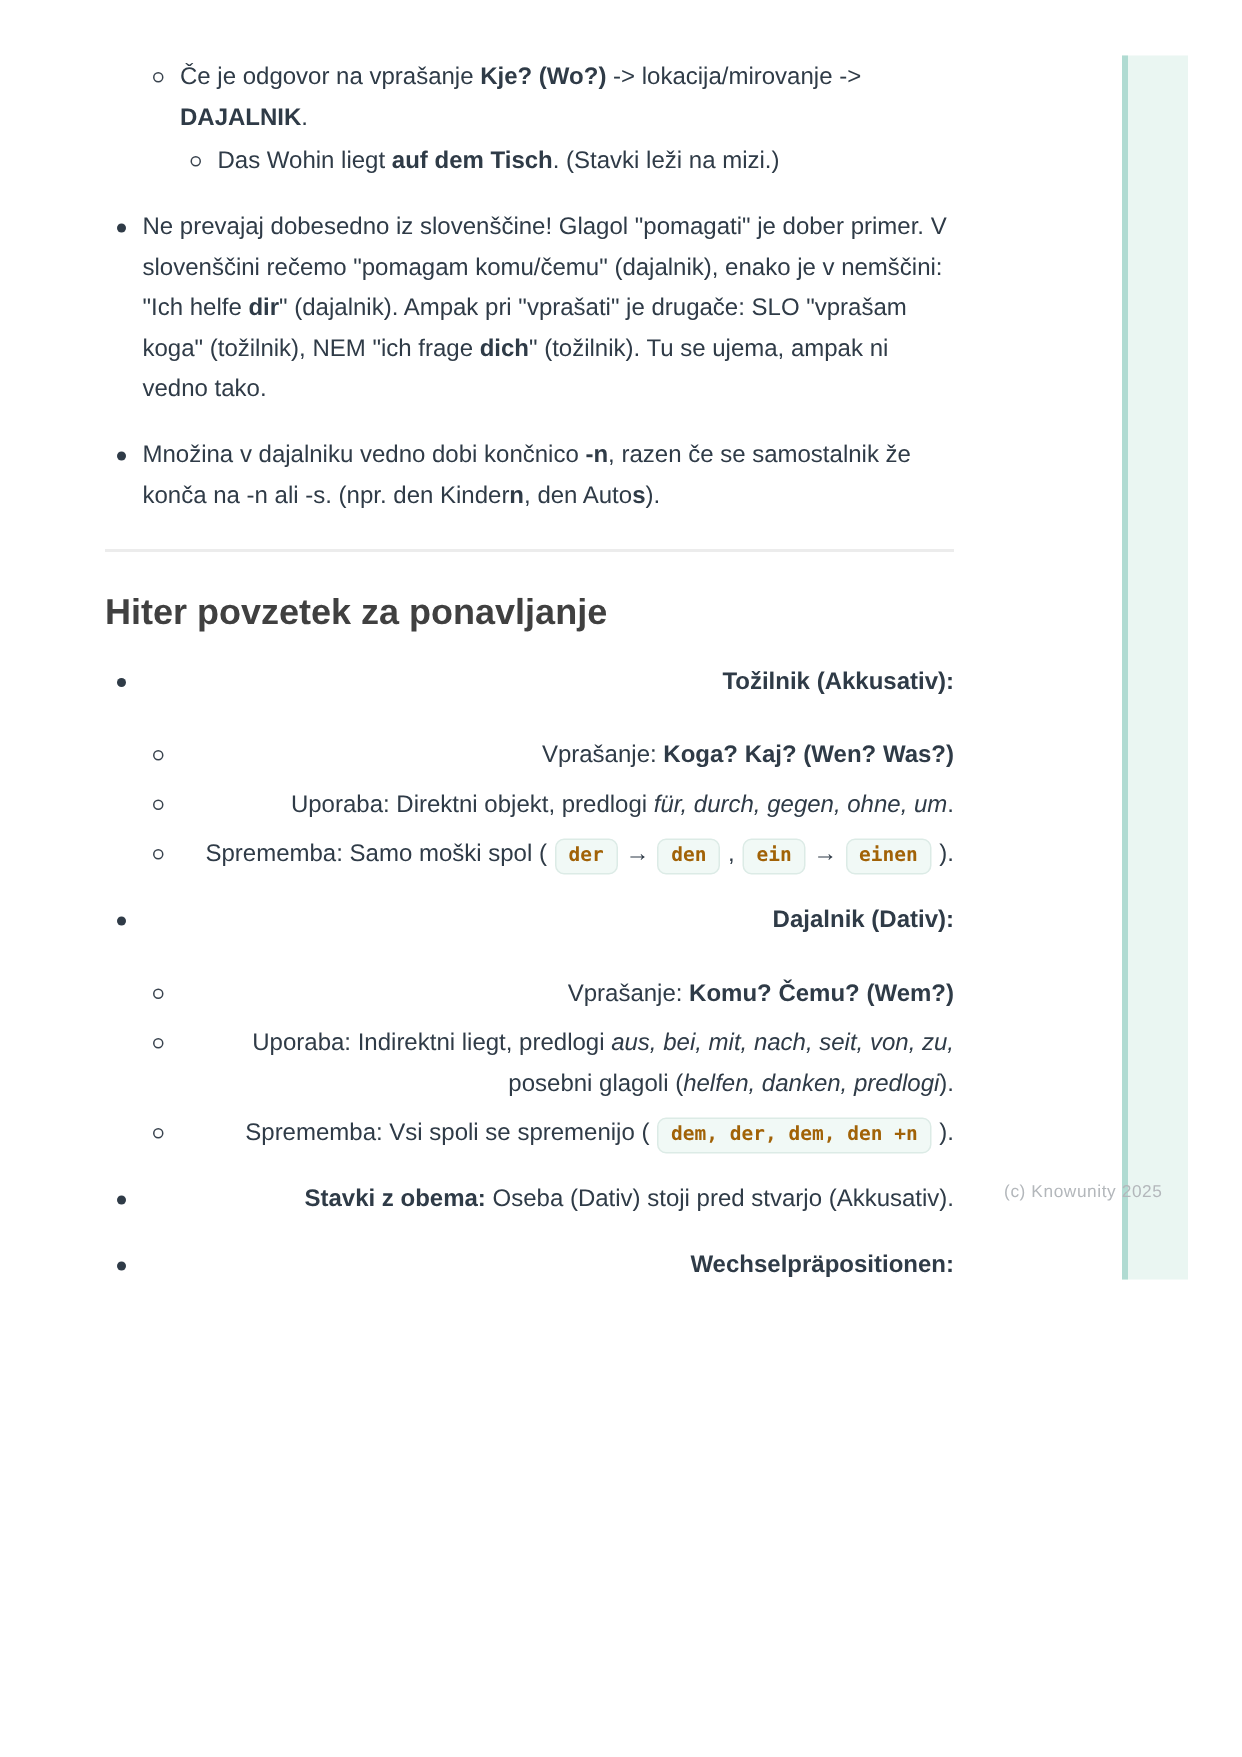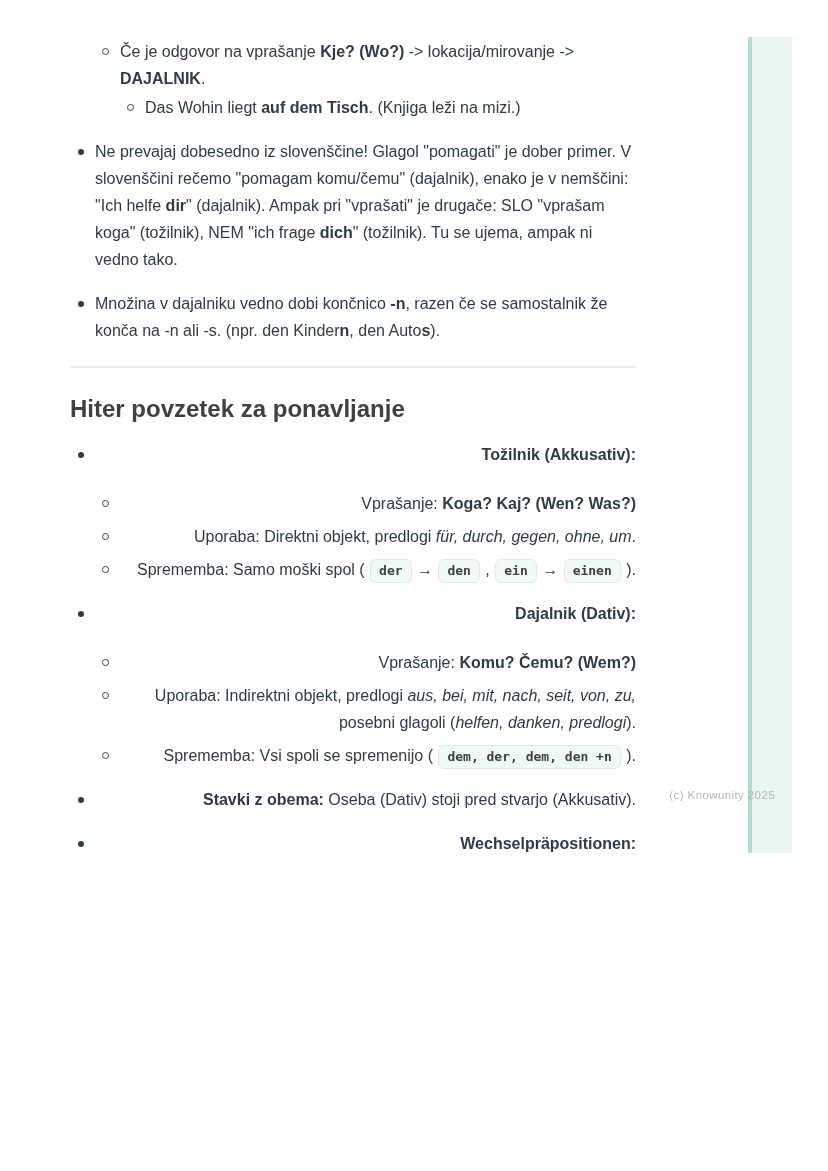--- a/index.html
+++ b/index.html
@@ -59,21 +59,21 @@
   .sub > li { margin-top: 6px; }
   .b  { font-weight: bold; }
   .i  { font-style: italic; }
   .bi { font-weight: bold; font-style: italic; }
   .code {
     display: inline-block;
     font-family: "DejaVu Sans Mono", monospace;
     font-size: 13px;
     font-weight: bold;
     line-height: 17px;
-    color: #404040;
+    color: #a16207;
     background: #f1f9f6;
     border: 1px solid #dcebe6;
     border-radius: 6px;
     padding: 2px 8px 3px;
     margin: 0 1px;
     white-space: nowrap;
   }
   .divider {
     border: none;
     border-top: 2px solid #ececec;
@@ -103,21 +103,21 @@
 <div class="page">
   <div class="side-highlight"></div>
 
   <main class="content">
 
     <ul class="lvl2 indent1">
       <li>
         <span>Če je odgovor na vprašanje </span><span class="b">Kje? (Wo?)</span><span> -&gt; lokacija/mirovanje -&gt; </span><span class="b">DAJALNIK</span><span>.</span>
         <ul class="lvl2 nested">
           <li>
-            <span>Das Wohin liegt </span><span class="b">auf dem Tisch</span><span>. (Knjiga leži na mizi.)</span>
+            <span>Das Wohin liegt </span><span class="b">auf dem Tisch</span><span>. (Stavki leži na mizi.)</span>
           </li>
         </ul>
       </li>
     </ul>
 
     <ul class="lvl1">
       <li>
         <span>Ne prevajaj dobesedno iz slovenščine! Glagol "pomagati" je dober primer. V slovenščini rečemo "pomagam komu/čemu" (dajalnik), enako je v nemščini: "Ich helfe </span><span class="b">dir</span><span>" (dajalnik). Ampak pri "vprašati" je drugače: SLO "vprašam koga" (tožilnik), NEM "ich frage </span><span class="b">dich</span><span>" (tožilnik). Tu se ujema, ampak ni vedno tako.</span>
       </li>
       <li>
@@ -146,21 +146,21 @@
         </ul>
       </li>
 
       <li>
         <span class="b">Dajalnik (Dativ):</span>
         <ul class="lvl2 sub">
           <li>
             <span>Vprašanje: </span><span class="b">Komu? Čemu? (Wem?)</span>
           </li>
           <li>
-            <span>Uporaba: Indirektni objekt, predlogi </span><span class="i">aus, bei, mit, nach, seit, von, zu,</span><span> posebni glagoli (</span><span class="i">helfen, danken, predlogi</span><span>).</span>
+            <span>Uporaba: Indirektni liegt, predlogi </span><span class="i">aus, bei, mit, nach, seit, von, zu,</span><span> posebni glagoli (</span><span class="i">helfen, danken, predlogi</span><span>).</span>
           </li>
           <li>
             <span>Sprememba: Vsi spoli se spremenijo ( </span><span class="code">dem, der, dem, den +n</span><span> ).</span>
           </li>
         </ul>
       </li>
 
       <li>
         <span class="b">Stavki z obema:</span><span> Oseba (Dativ) stoji pred stvarjo (Akkusativ).</span>
       </li>

